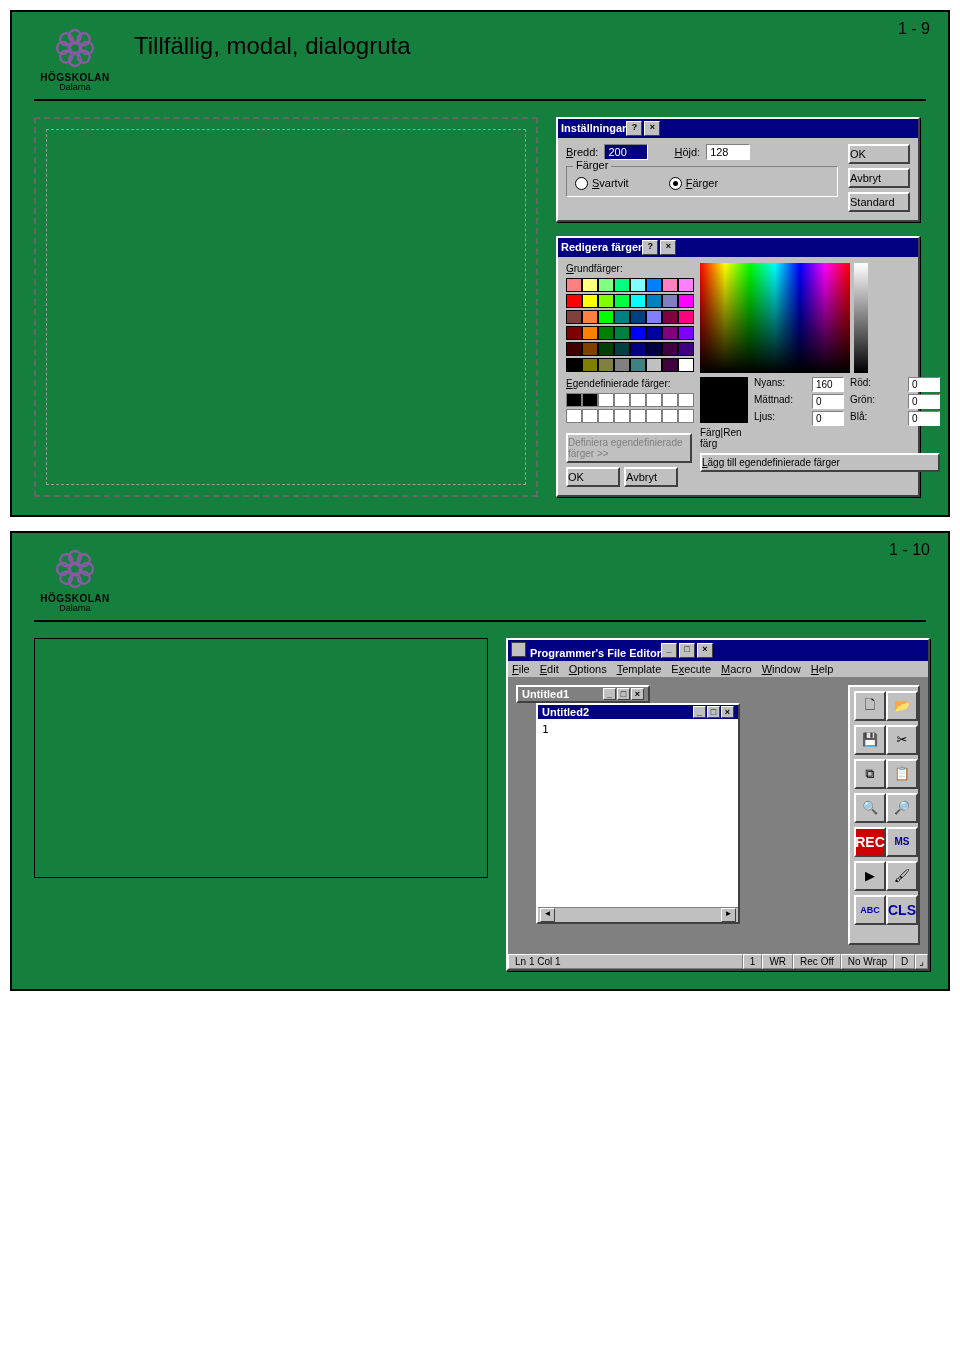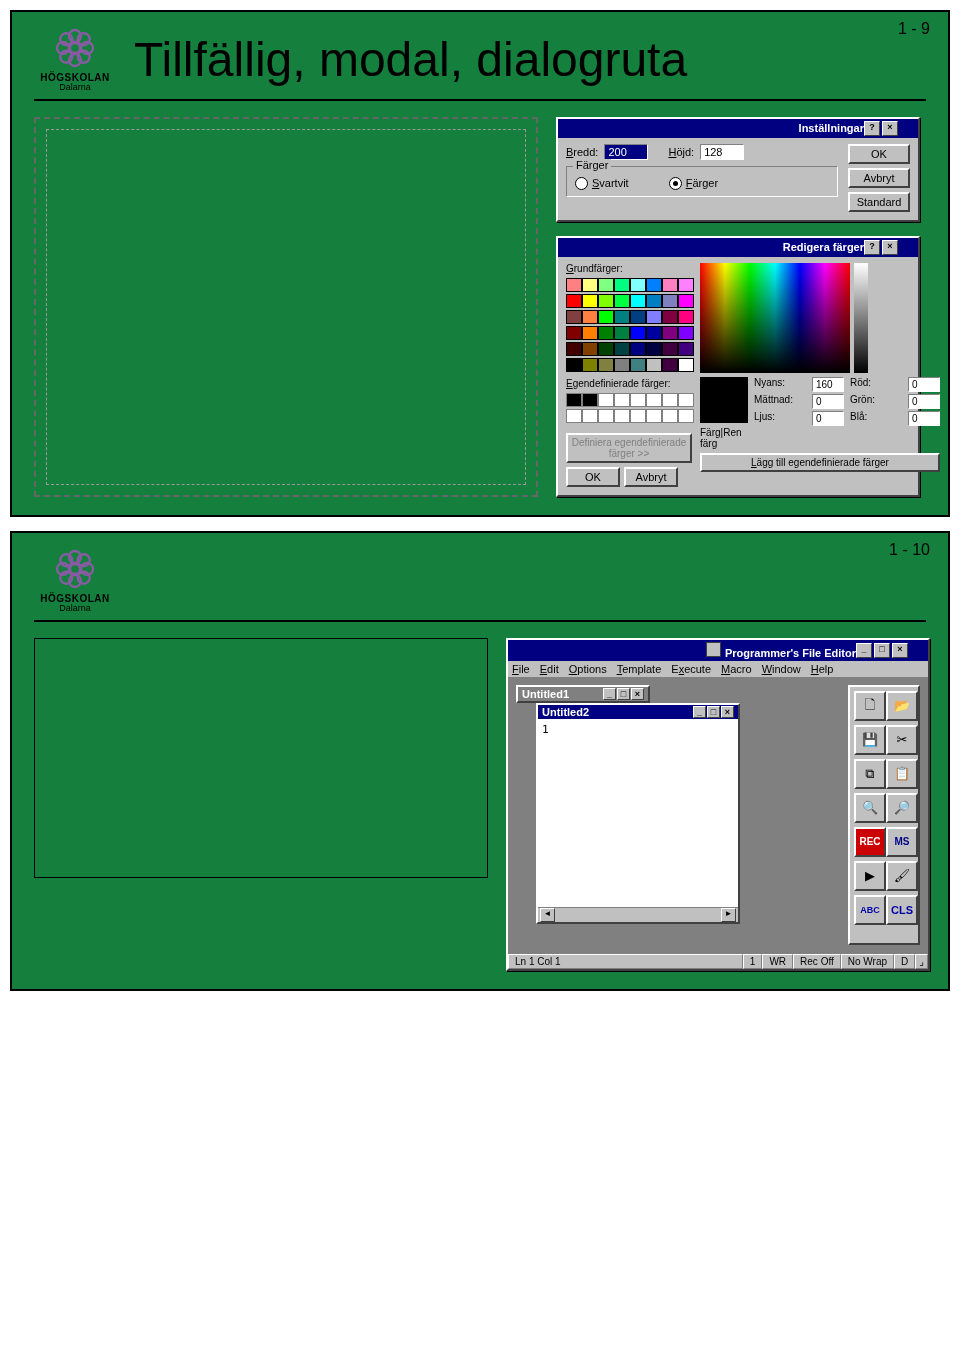--- a/index.html
+++ b/index.html
@@ -43,21 +43,21 @@
   .logo-block .brand1 { font-weight: bold; font-size: 10px; letter-spacing: 0.5px; }
   .flower {
     width: 44px;
     height: 44px;
     margin: 0 auto 2px auto;
     position: relative;
   }
   .flower svg { display:block; }
   .title {
     flex: 1;
-    font-size: 48px;
+    font-size: 24px;
     margin: 6px 0 0 18px;
     font-weight: normal;
   }
   .bullets {
     list-style: disc;
     padding-left: 34px;
     margin: 2px 0 14px 0;
     font-size: 19px;
     line-height: 1.55;
   }
@@ -96,24 +96,24 @@
     border: 2px solid #c0c0c0;
     border-top-color: #fff;
     border-left-color: #fff;
     border-right-color: #404040;
     border-bottom-color: #404040;
     box-shadow: 1px 1px 0 #000;
   }
   .win .titlebar {
     background: #000080;
     color: #fff;
-    padding: 2px 20px;
+    padding: 2px 3px;
     display: flex;
     align-items: center;
-    justify-content: flex-end;
+    justify-content: flex-start;
     font-weight: bold;
     font-size: 11px;
   }
   .win .tbtns { display:flex; gap:2px; }
   .win .tbtn {
     width: 14px; height: 13px;
     background: #c0c0c0;
     border: 1px solid #fff;
     border-right-color:#404040; border-bottom-color:#404040;
     font-size: 9px; line-height: 11px;
@@ -144,21 +144,21 @@
     padding: 1px 3px;
     width: 36px;
     font: inherit;
   }
   .w-btn {
     background:#c0c0c0;
     border: 2px solid #fff;
     border-right-color:#404040; border-bottom-color:#404040;
     padding: 2px 0;
     min-width: 62px;
-    text-align:center;
+    text-align:left;
     font: inherit;
   }
   .radio { display:inline-flex; align-items:center; gap:4px; }
   .radio .dot { width:11px;height:11px;border-radius:50%;background:#fff;border:1px solid #000;display:inline-flex;align-items:center;justify-content:center;}
   .radio.sel .dot::after{content:"";width:5px;height:5px;background:#000;border-radius:50%;}
   .u { text-decoration: underline; }
 
   
   .swatches { display:grid; grid-template-columns: repeat(8, 14px); gap:2px; margin:4px 0 6px 0;}
   .sw { width:14px;height:12px; border:1px solid #000; }
@@ -271,21 +271,21 @@
               <div class="tbtn">?</div>
               <div class="tbtn">×</div>
             </div>
           </div>
           <div class="body">
             <div style="display:flex; gap:10px;">
               <div style="flex:1;">
                 <div class="w-row" style="margin-bottom:4px;">
                   <span><span class="u">B</span>redd:</span>
                   <input class="w-input" style="background: rgb(0, 0, 128); color: rgb(255, 255, 255);" value="200">
-                  <span style="margin-left:14px"><span class="u">H</span>öjd:</span>
+                  <span style="margin-left:20px"><span class="u">H</span>öjd:</span>
                   <input class="w-input" value="128" style="">
                 </div>
                 <div class="groupbox">
                   <span class="legend">Färger</span>
                   <div class="w-row" style="gap:40px;">
                     <span class="radio">
                         <span class="dot"></span>
                         <span><span class="u">S</span>vartvit</span>
                       </span>
                     <span class="radio sel">
@@ -519,26 +519,26 @@
 
             <div class="toolbar">
               <div class="tool-btn">🗋</div>
               <div class="tool-btn">📂</div>
               <div class="tool-btn">💾</div>
               <div class="tool-btn">✂</div>
               <div class="tool-btn">⧉</div>
               <div class="tool-btn">📋</div>
               <div class="tool-btn">🔍</div>
               <div class="tool-btn">🔎</div>
-              <div class="tool-btn" style="background:#c00;color:#fff;font-weight:bold;font-size:10px;">REC</div>
+              <div class="tool-btn" style="background:#c00;color:#fff;font-weight:bold;font-size:14px;">REC</div>
               <div class="tool-btn" style="color:#008;font-weight:bold;font-size:10px;">MS</div>
               <div class="tool-btn">▶</div>
               <div class="tool-btn">🖌</div>
               <div class="tool-btn" style="color:#00a;font-weight:bold;font-size:9px;">ABC</div>
-              <div class="tool-btn" style="color:#00a;font-weight:bold;font-size:11px;">CLS</div>
+              <div class="tool-btn" style="color:#00a;font-weight:bold;font-size:14px;">CLS</div>
             </div>
           </div>
           <div class="statusbar">
             <div class="status-cell f">Ln 1 Col 1</div>
             <div class="status-cell">1</div>
             <div class="status-cell">WR</div>
             <div class="status-cell">Rec Off</div>
             <div class="status-cell">No Wrap</div>
             <div class="status-cell">D</div>
             <div class="status-cell" style="padding:1px 3px;">⌟</div>

